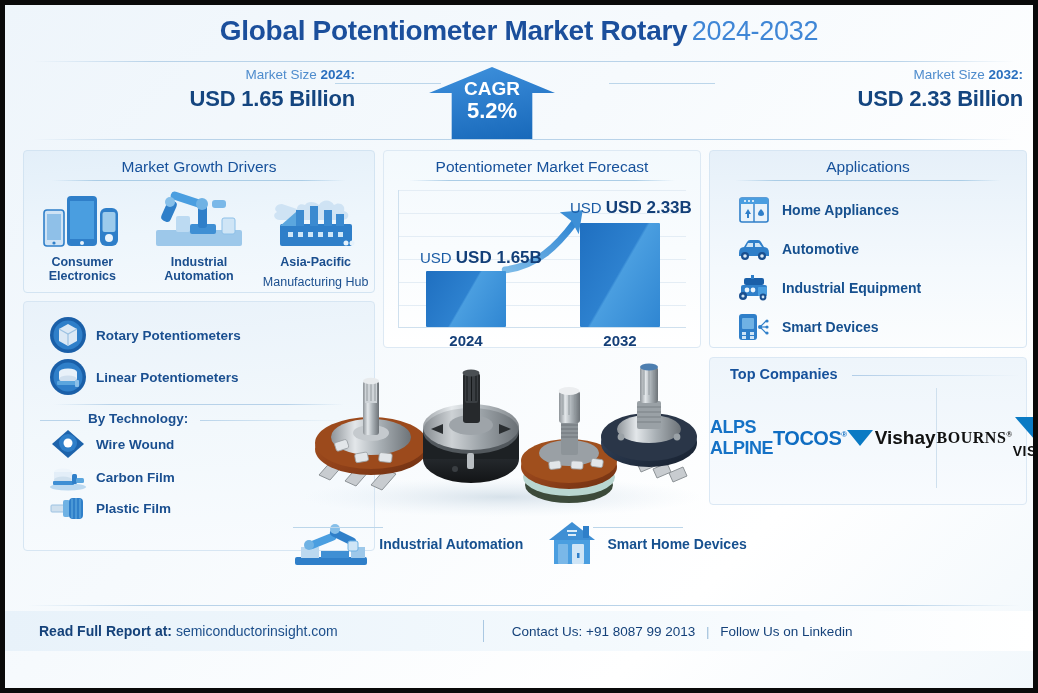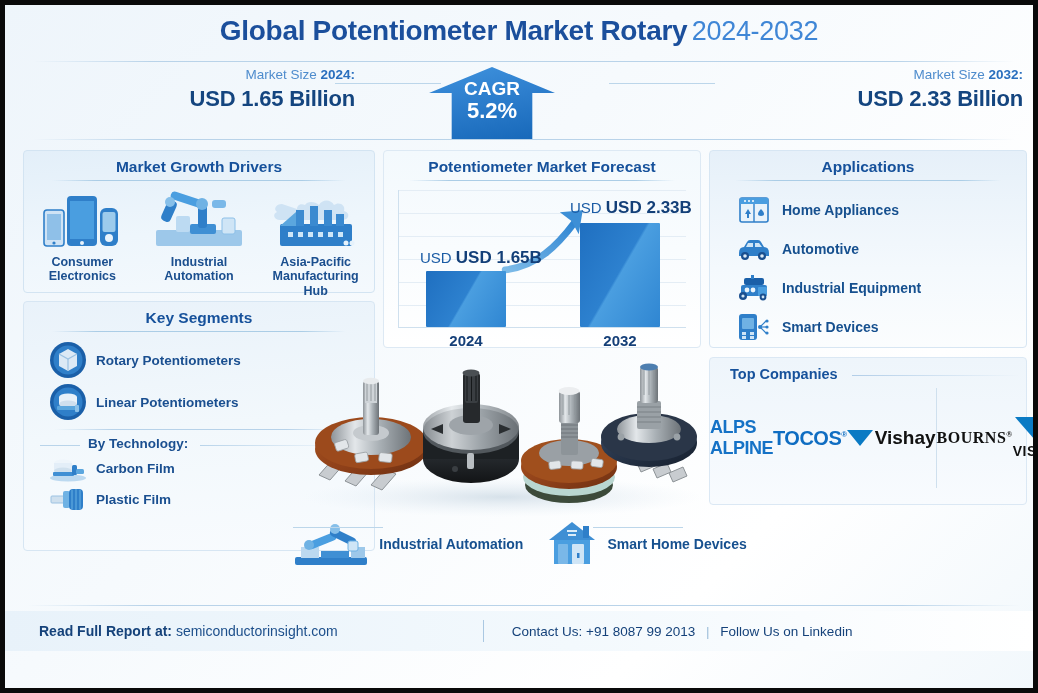--- a/index.html
+++ b/index.html
@@ -57,39 +57,39 @@
     display:flex; flex-direction:column; align-items:center; justify-content:flex-start;
     padding-top:12px;
   }
   .cagr-t { color:#fff; font-size:19px; font-weight:700; line-height:1; }
   .cagr-v { color:#fff; font-size:22px; font-weight:700; line-height:1.15; }
 
   
   .panel { position:absolute; border-radius:4px; }
   .panel-hd {
     position:relative; text-align:center;
-    font-size:15.5px; font-weight:700; color:#16519b;
+    font-size:15.5px; font-weight:400; color:#16519b;
     padding-top:7px;
   }
   .panel-hd::after {
     content:""; position:absolute; left:8%; bottom:-5px; width:84%; height:1px;
     background:linear-gradient(to right,rgba(160,195,225,0) 0%,#abcde6 15%,#abcde6 85%,rgba(160,195,225,0) 100%);
   }
 
   
   #p-drivers {
     left:18px; top:145px; width:352px; height:143px;
     background:linear-gradient(175deg,#e3eff9 0%,#eef6fc 55%,#f4f9fd 100%);
     border:1px solid #d3e4f2;
   }
   .drivers-row { display:flex; justify-content:space-around; margin-top:12px; }
   .driver { width:110px; text-align:center; }
   .driver-ico { height:62px; display:flex; align-items:flex-end; justify-content:center; }
   .driver-lbl { font-size:12.5px; font-weight:700; color:#1b4f8f; line-height:1.15; margin-top:5px; }
-  .driver-lbl .thin { font-weight:700; }
+  .driver-lbl .thin { font-weight:400;margin-top:6px; }
 
   
   #p-chart {
     left:378px; top:145px; width:318px; height:198px;
     background:linear-gradient(180deg,#f3f9fd 0%,#ffffff 100%);
     border:1px solid #dde9f4;
   }
   .chart-area { position:relative; margin:14px 14px 0 14px; height:138px; }
   .gridline { position:absolute; left:0; width:100%; height:1px; background:#e4edf5; }
   .yaxis { position:absolute; left:0; top:0; bottom:0; width:1px; background:#cfe0ee; }
@@ -424,21 +424,20 @@
               <circle cx="30" cy="21" r="1.6" fill="#2f7fc9"></circle>
           </svg>
         </span>
         <span class="app-lbl">Smart Devices</span>
       </div>
 
     </div>
   </div>
 
   <div class="panel" id="p-segments">
-    <div class="panel-hd">Key Segments</div>
 
     <div style="margin-top:14px">
       <div class="seg-row">
         <span class="seg-ico">
           <svg width="38" height="38" viewBox="0 0 38 38">
             <circle cx="19" cy="19" r="18" fill="#1a5fa8"></circle>
             <circle cx="19" cy="19" r="14.5" fill="#2f7fc9"></circle>
             <path d="M10 13 l9-5 9 5 v12 l-9 5 -9-5z" fill="#dce9f5"></path>
             <path d="M10 13 l9 5 9-5" fill="none" stroke="#9cc2e2" stroke-width="1.2"></path>
             <path d="M19 18 v12" stroke="#9cc2e2" stroke-width="1.2"></path>
@@ -460,20 +459,30 @@
           </svg>
         </span>
         <span class="seg-lbl">Linear Potentiometers</span>
       </div>
     </div>
 
     <div class="seg-divider"></div>
 
     <div class="tech-hd">By Technology:</div>
 
+    <div class="seg-row">
+      <span class="seg-ico">
+        <svg width="38" height="32" viewBox="0 0 38 32">
+          <path d="M19 2 L35 16 L19 30 L3 16 Z" fill="#1d63ab"></path>
+          <circle cx="19" cy="15" r="9" fill="#2f7fc9"></circle>
+          <circle cx="19" cy="15" r="4.5" fill="#ffffff"></circle>
+        </svg>
+      </span>
+      <span class="seg-lbl">Wire Wound</span>
+    </div>
 
     <div class="seg-row" style="margin-top:2px">
       <span class="seg-ico">
         <svg width="40" height="30" viewBox="0 0 40 30">
           <ellipse cx="20" cy="25" rx="18" ry="3.5" fill="#bcd9f0"></ellipse>
           <ellipse cx="15" cy="10" rx="9" ry="3.4" fill="#eef5fb"></ellipse>
           <rect x="6" y="10" width="18" height="8" fill="#e3eef8"></rect>
           <ellipse cx="15" cy="18" rx="9" ry="3.4" fill="#cfe0ee"></ellipse>
           <rect x="5" y="19" width="21" height="4" rx="1" fill="#3f8fd4"></rect>
           <rect x="24" y="12" width="5" height="10" rx="1.5" fill="#2f7fc9"></rect>

